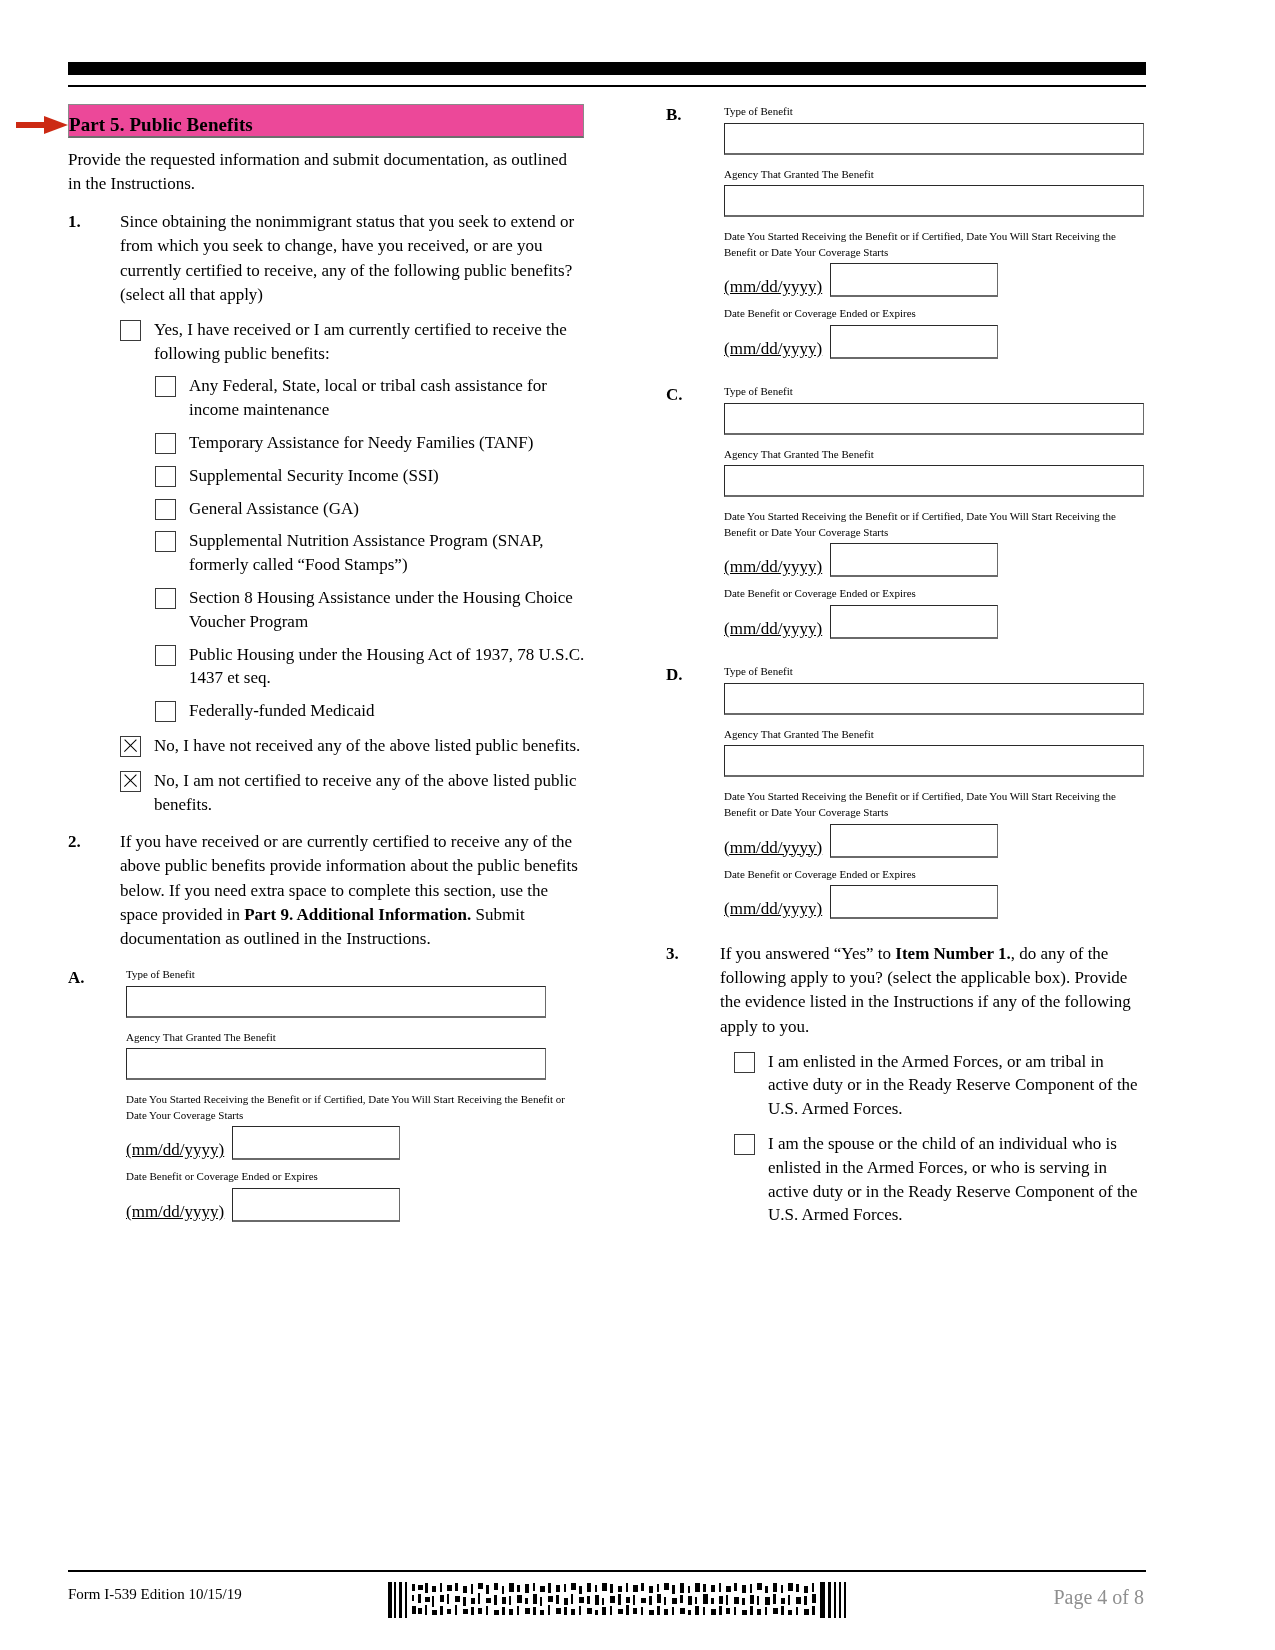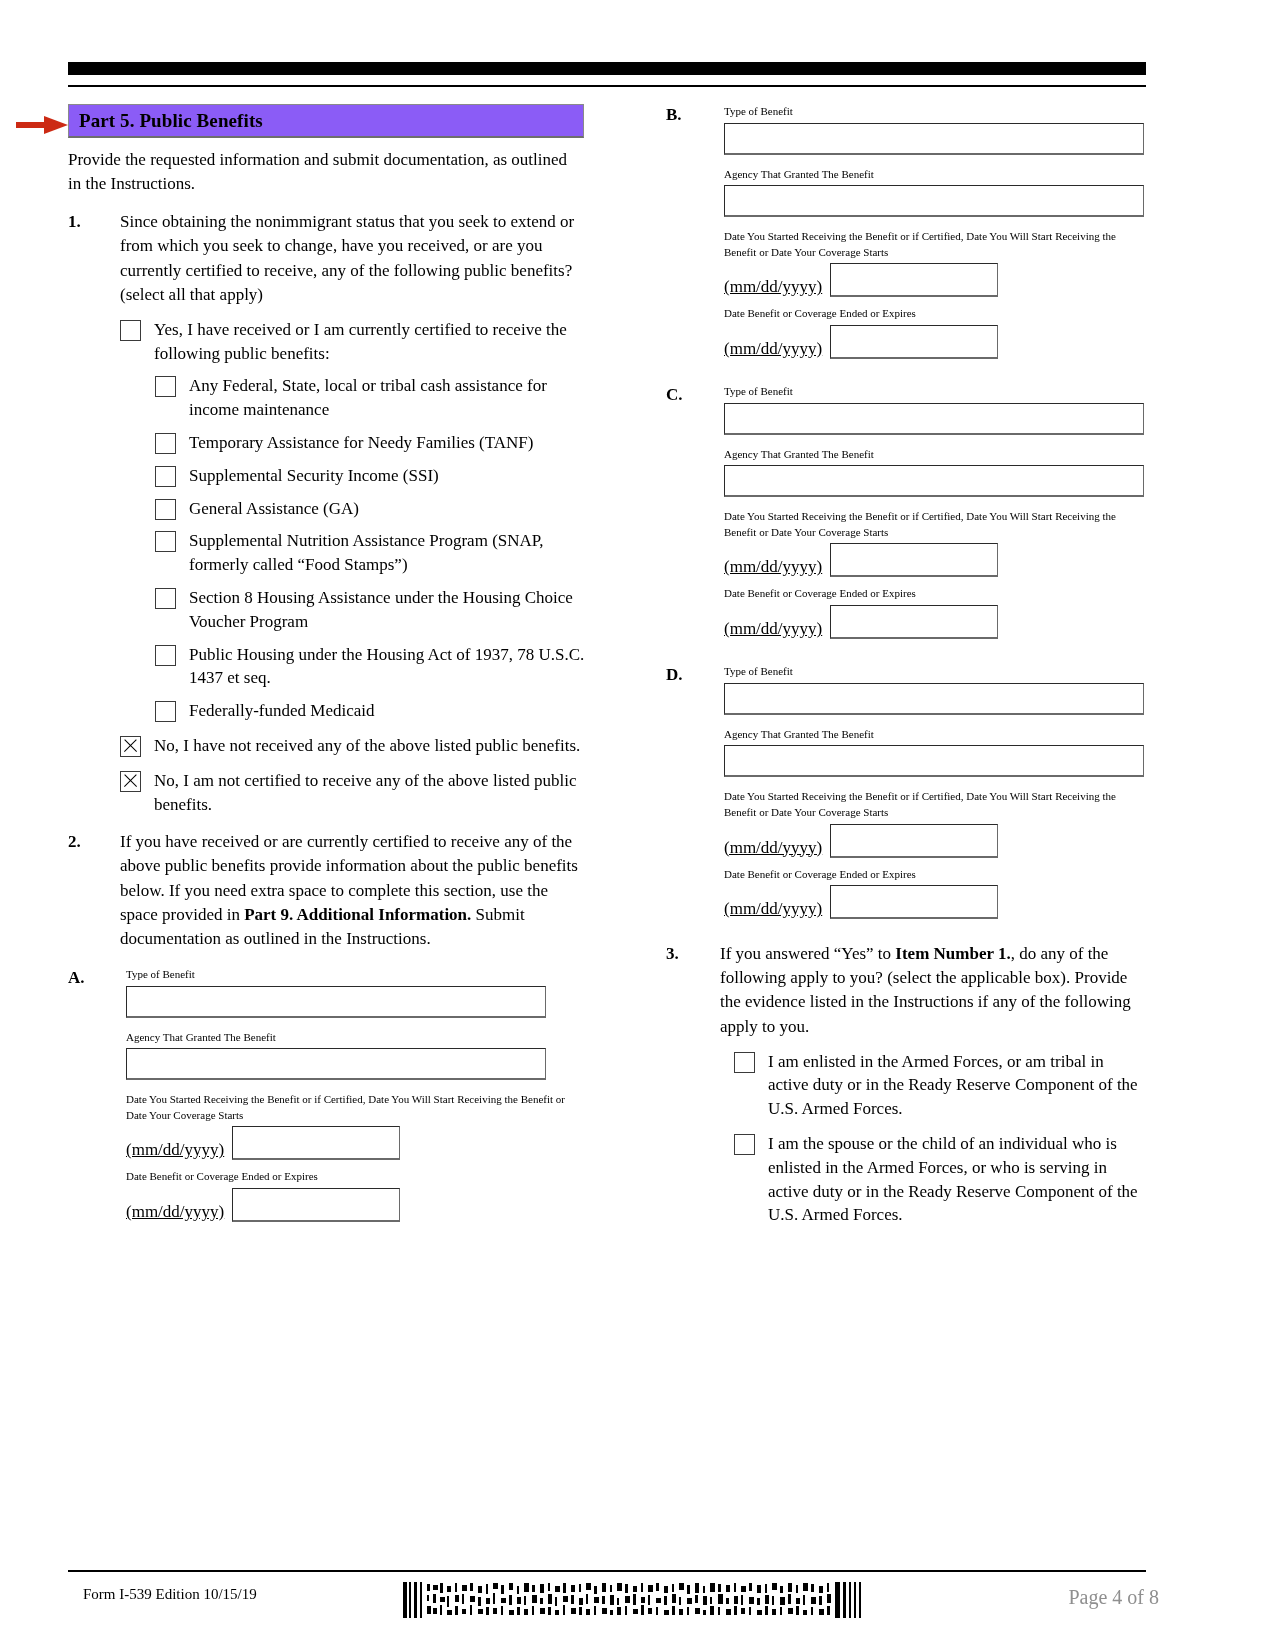--- a/index.html
+++ b/index.html
@@ -56,26 +56,25 @@
     top: 104px;
   }
   .col-left  { left: 68px;  width: 520px; }
   .col-right { left: 666px; width: 482px; }
 
   
   .part-header {
     box-sizing: border-box;
     width: 516px;
     height: 34px;
-    background: #8b5cf6;
+    background: #ec4899;
     border: 1px solid #8a8a8a;
     border-bottom: 2px solid #6e6e6e;
     display: flex;
-    align-items: center;
-    padding-left: 10px;
+    align-items: flex-end;
     font-size: 19px;
     font-weight: bold;
     letter-spacing: 0.1px;
   }
 
   .intro {
     margin-top: 10px;
     font-size: 17px;
     line-height: 1.42;
     width: 500px;
@@ -190,21 +189,21 @@
   .footer-rule {
     position: absolute;
     left: 68px;
     top: 1570px;
     width: 1078px;
     height: 2px;
     background: #000000;
   }
   .footer {
     position: absolute;
-    left: 83px;
+    left: 68px;
     top: 1578px;
     width: 1078px;
     height: 46px;
   }
   .footer-text {
     position: absolute;
     left: 0;
     top: 8px;
     font-size: 15px;
     white-space: nowrap;

